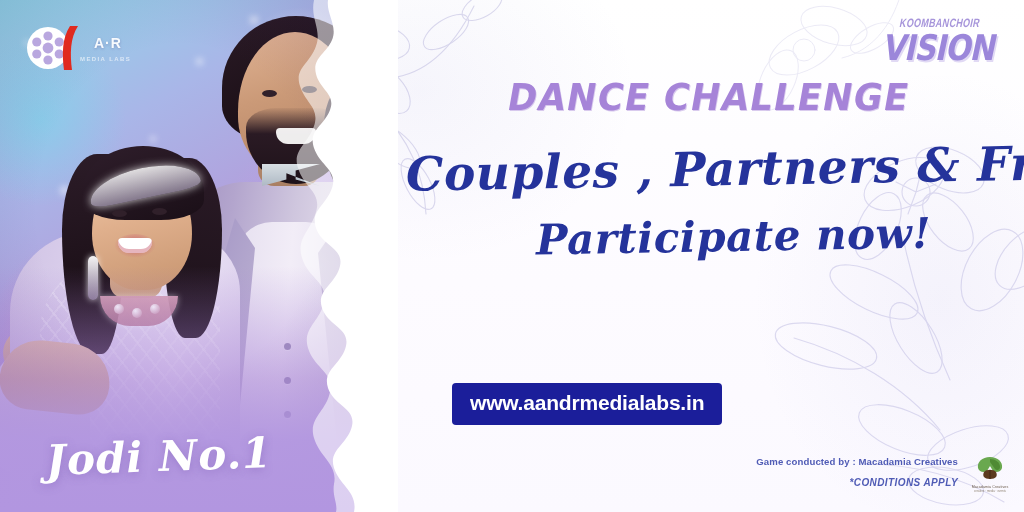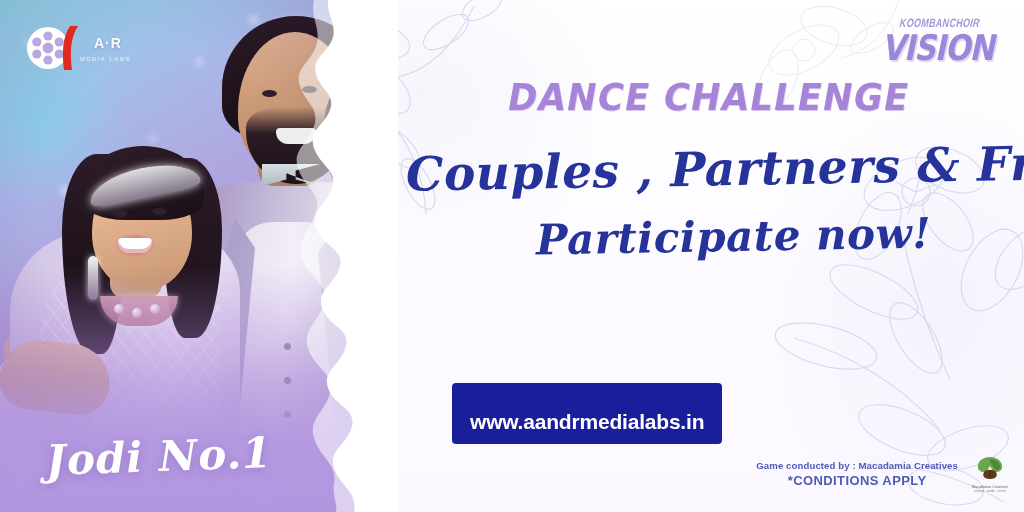--- a/index.html
+++ b/index.html
@@ -288,43 +288,43 @@
   .register-row{
     position:absolute; left:452px; top:383px; z-index:7;
     display:flex; align-items:center; gap:16px;
   }
   .register-label{
     font-size:26px; font-weight:700; color:#b79ae2;
     font-family:"Liberation Sans", sans-serif; letter-spacing:-.3px;
   }
   .url-box{
     background:#1b1e9a; color:#ffffff;
-    padding:27px 18px 10px; border-radius:4px;
+    padding:8px 18px 10px; border-radius:4px;
     font-size:21px; font-weight:700; letter-spacing:-.2px;
     font-family:"Liberation Sans", sans-serif;
   }
 
   
   .jodi{
     position:absolute; left:46px; top:432px; z-index:8;
     font-family:"DejaVu Serif", serif; font-style:italic; font-weight:700;
     font-size:42px; color:#ffffff;
     letter-spacing:1px; transform:rotate(-2deg);
     text-shadow:0 2px 10px rgba(110,75,165,.35);
   }
 
   
   .footer{
-    position:absolute; right:66px; bottom:24px; z-index:7; text-align:center;
+    position:absolute; right:66px; bottom:24px; z-index:7; text-align:right;
   }
   .footer-line1{
     font-size:9.6px; font-weight:700; color:#4f5bb5; letter-spacing:.1px;
   }
   .footer-line2{
-    font-size:13px; font-weight:700; color:#4f5bb5; letter-spacing:.4px; margin-top:2px;
+    font-size:10px; font-weight:700; color:#4f5bb5; letter-spacing:.4px; margin-top:10px;font-style:italic;
   }
   .mac-logo{
     position:absolute; right:8px; bottom:18px; width:52px; height:40px; z-index:7;
     text-align:center;
   }
   .mac-name{ font-size:3.6px; color:#6a5a48; letter-spacing:.1px; margin-top:1px; white-space:nowrap; }
   .mac-tag{ font-size:2.8px; color:#8d8070; letter-spacing:.05px; white-space:nowrap; }
 </style>
 </head>
 <body>

